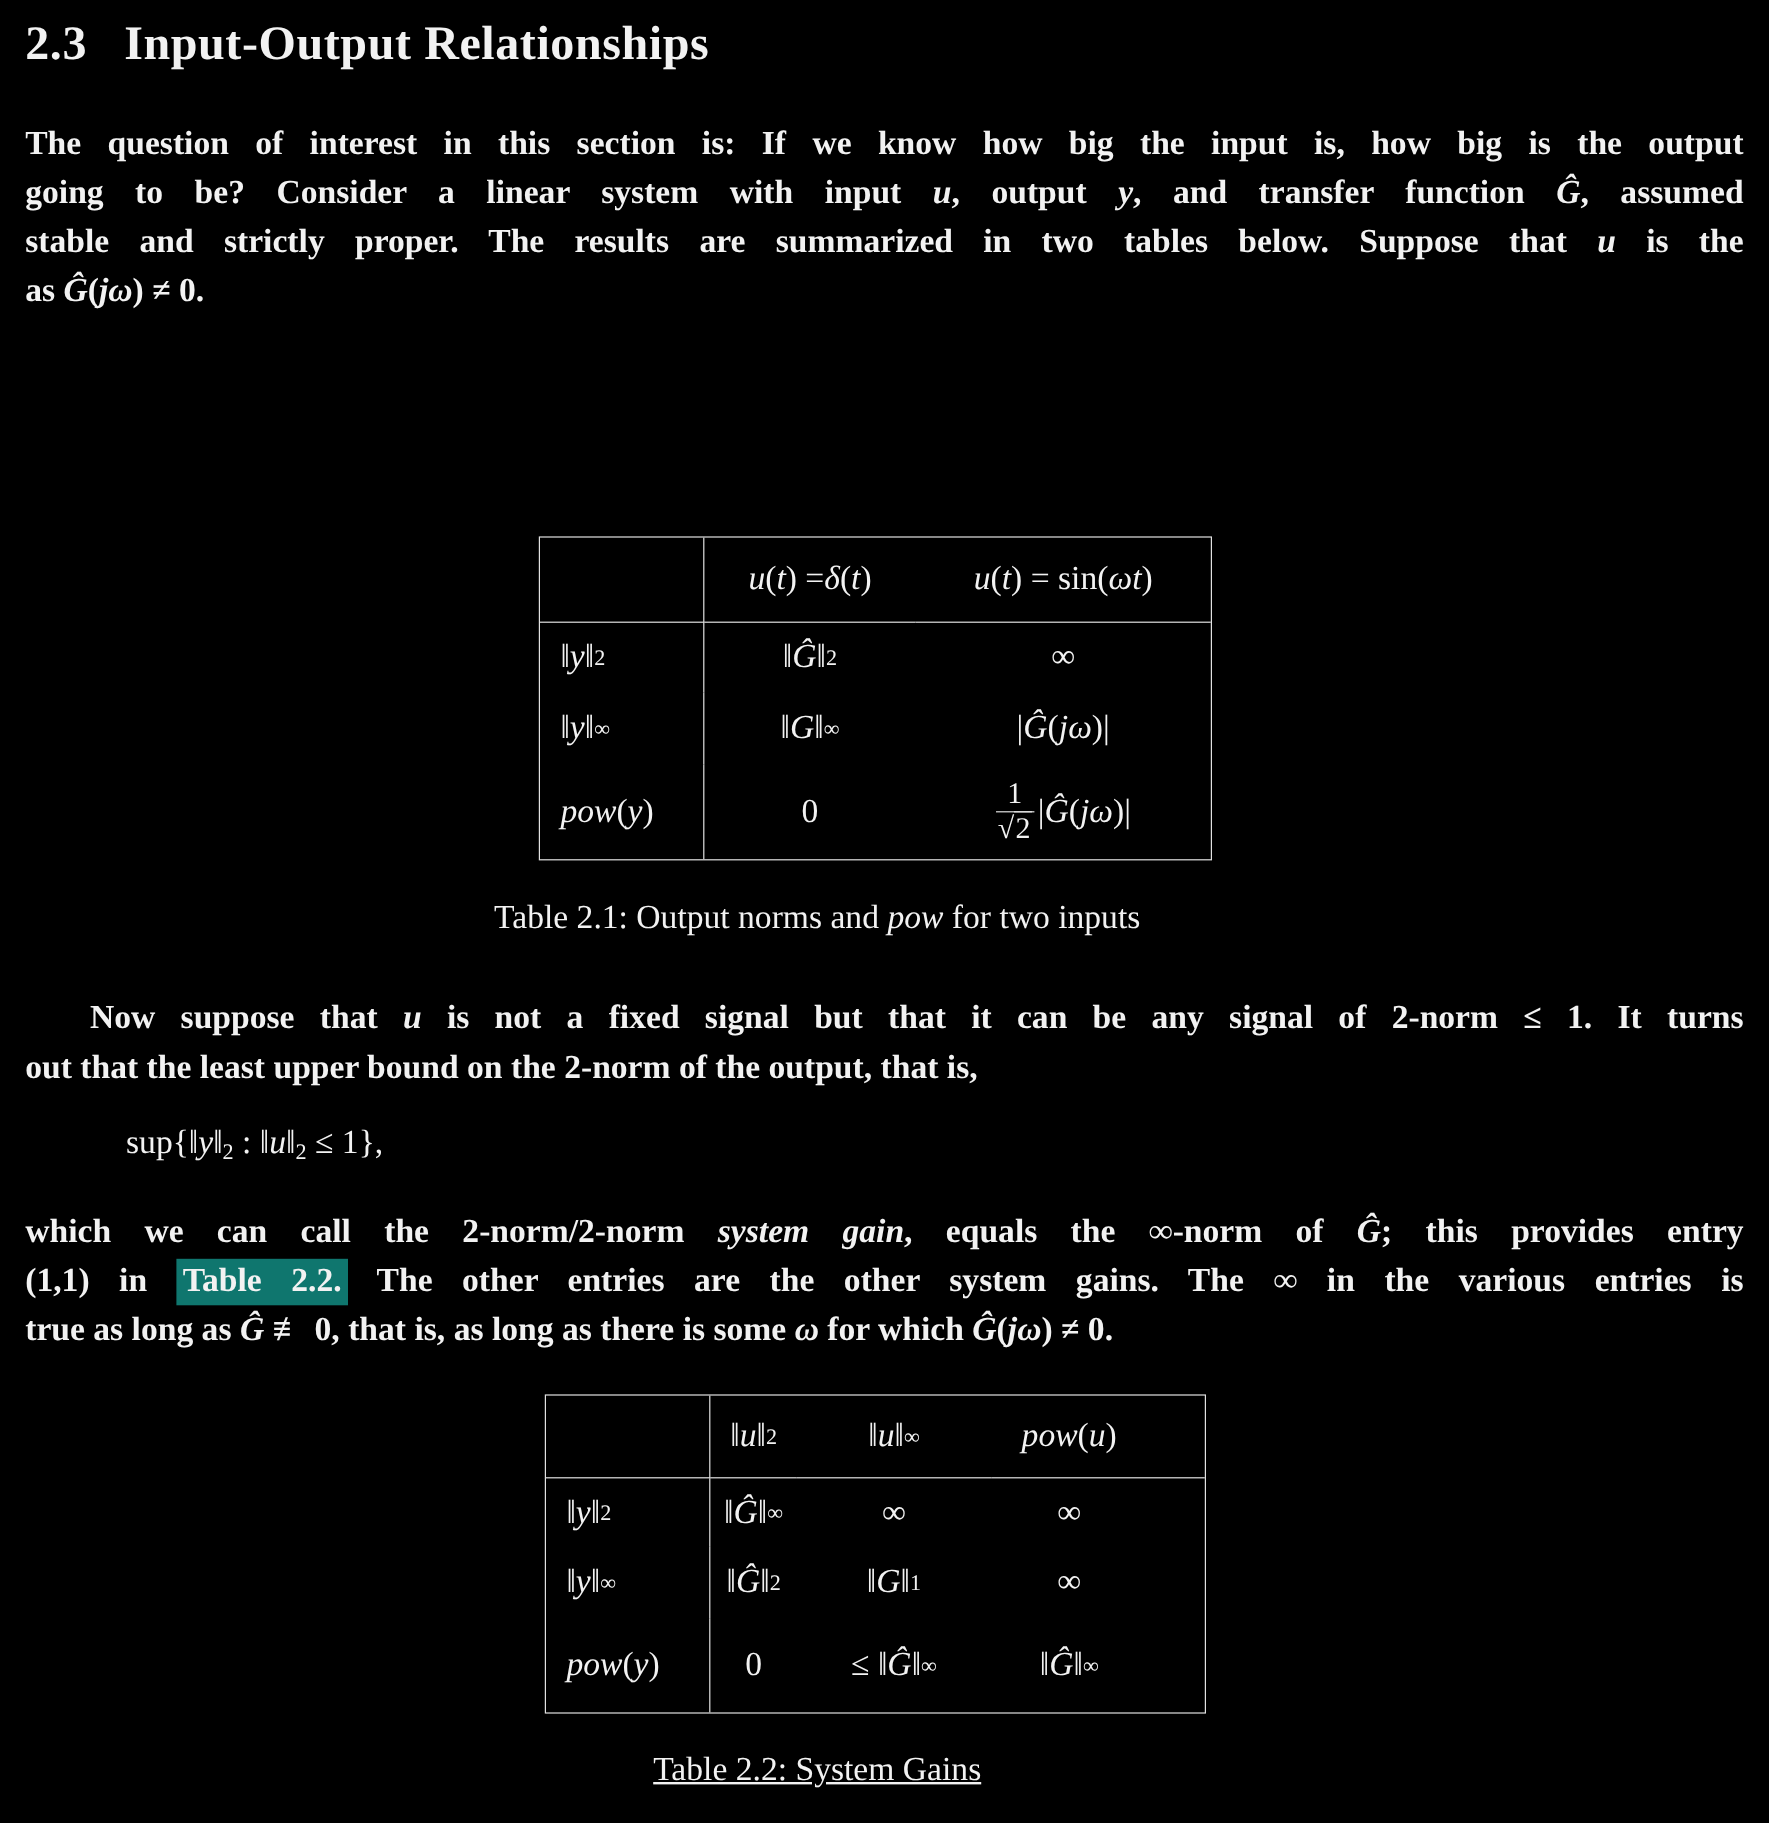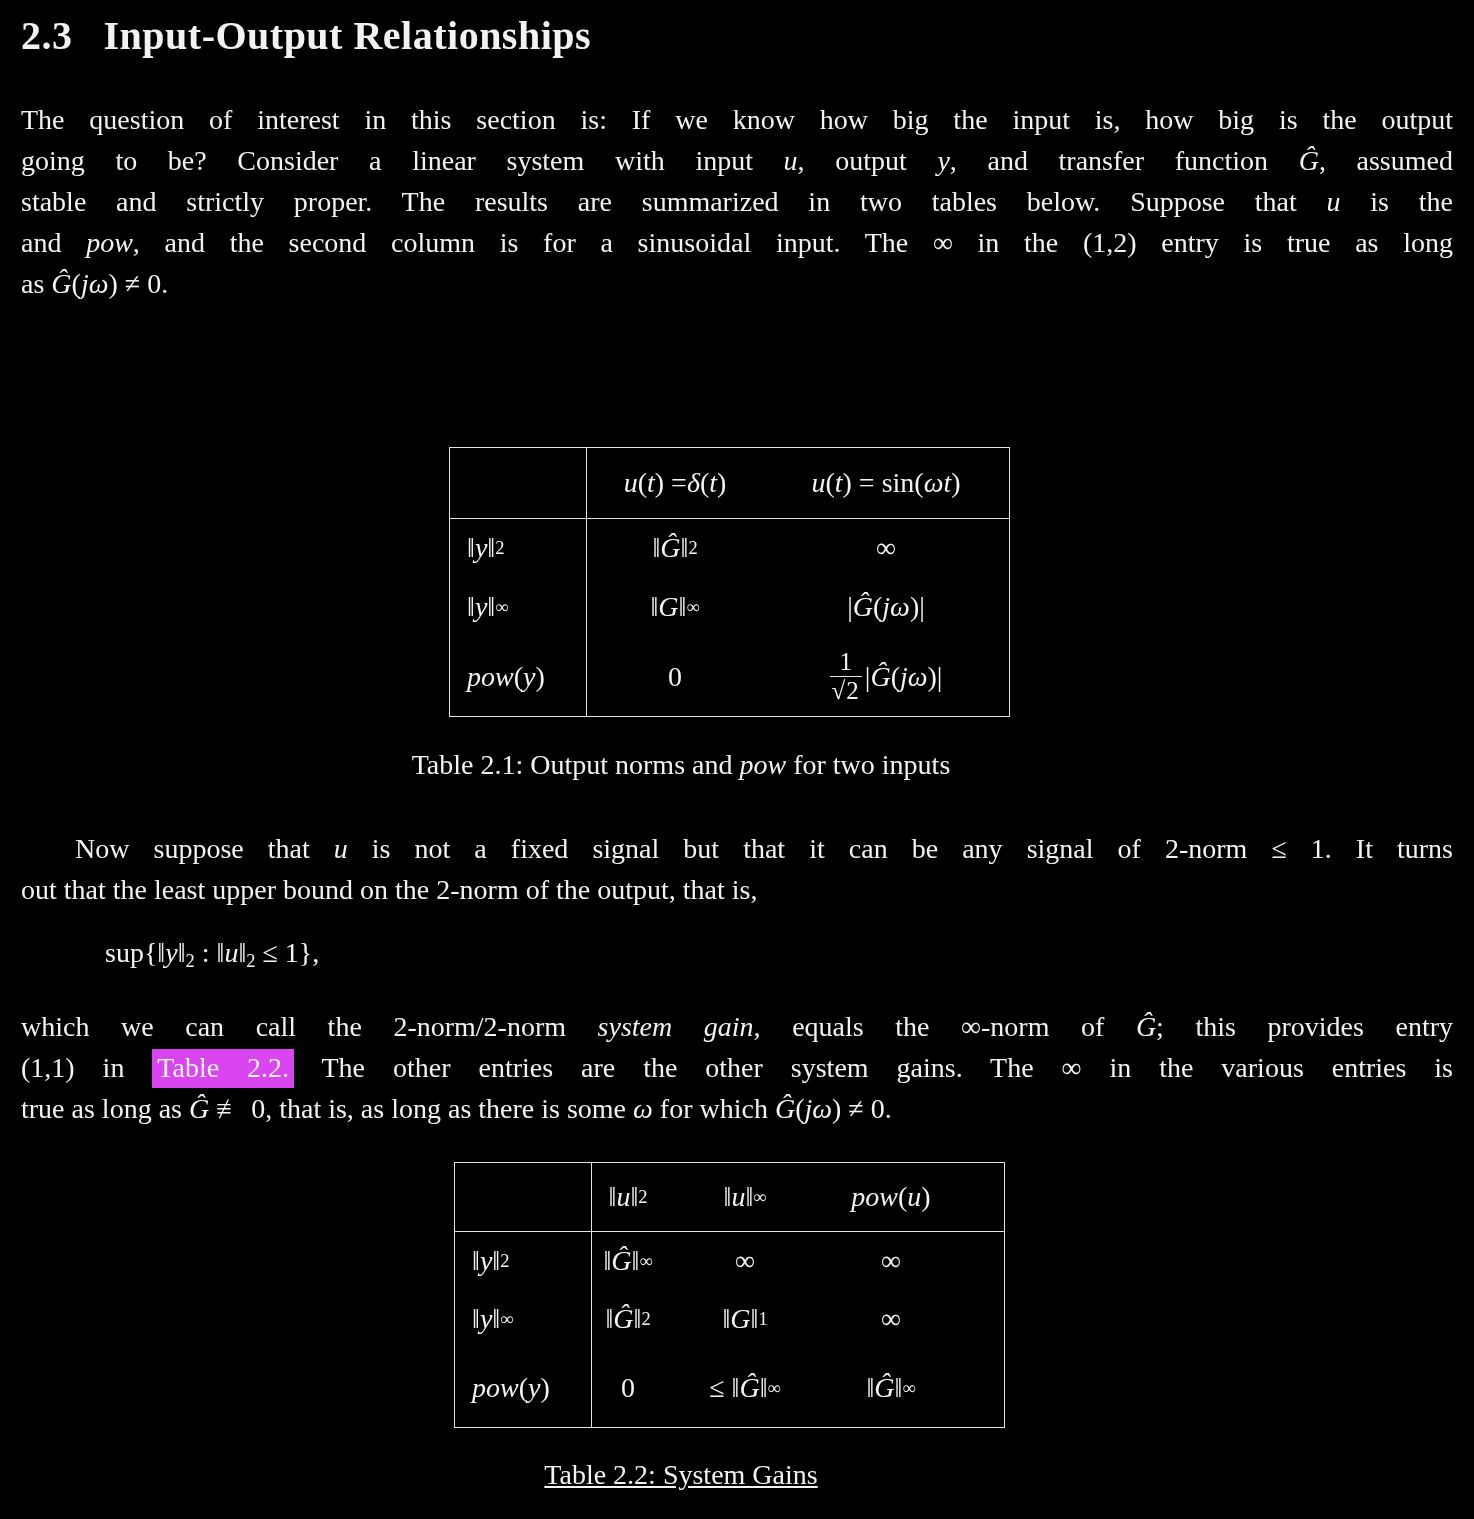--- a/index.html
+++ b/index.html
@@ -10,26 +10,26 @@
     color:#f2f2f2;
     overflow:hidden;
   }
   i{font-style:italic;}
   sub{font-size:66%;vertical-align:-0.28em;line-height:0;letter-spacing:0;}
   .abs{position:absolute;}
   
   .heading{left:21px;top:12px;font-size:40px;font-weight:bold;letter-spacing:0.5px;white-space:nowrap;}
   .heading .num{margin-right:31px;}
   
-  .para{left:21px;width:1432px;font-size:28px;}
+  .para{left:21px;width:1432px;font-size:28px;font-weight:bold;}
   .tline{height:41px;line-height:41px;text-align:justify;text-align-last:justify;overflow:hidden;}
   .tline.noj{text-align-last:left;}
   .tline.indent{text-indent:54px;}
   .formula{left:105px;top:936px;font-size:28px;line-height:34px;}
-  .hl{background:#d946ef;padding:3px 5px 5px 5px;}
+  .hl{background:#0f766e;padding:3px 5px 5px 5px;}
   
   .caption{left:0;width:1362px;text-align:center;font-size:28px;line-height:34px;}
   
   .ltable{display:grid;border:1.5px solid #e2e2e2;font-size:28px;background:#000;}
   .ltable .cell{display:flex;align-items:center;justify-content:center;white-space:nowrap;}
   .ltable .lab{justify-content:flex-start;padding-left:17px;}
   .ltable .vline{border-right:1.5px solid #e2e2e2;}
   .ltable .hline{border-bottom:1.5px solid #e2e2e2;}
   .t1{left:449px;top:447px;grid-template-columns:137px 176px 246px;grid-template-rows:71px 58px 60px 79px;}
   .t2{left:454px;top:1162px;grid-template-columns:137px 72px 162px 178px;grid-template-rows:69px 57px 60px 78px;}
@@ -44,21 +44,20 @@
 <body>
 
 <div class="abs heading">
   <span class="num">2.3</span><span>Input-Output Relationships</span>
 </div>
 
 <div class="abs para" style="top:99px;">
   <div class="tline">The question of interest in this section is: If we know how big the input is, how big is the output</div>
   <div class="tline">going to be?  Consider a linear system with input <i>u</i>, output <i>y</i>, and transfer function <i>Ĝ</i>, assumed</div>
   <div class="tline">stable and strictly proper.  The results are summarized in two tables below.  Suppose that <i>u</i> is the</div>
-  <div class="tline">and <i>pow</i>, and the second column is for a sinusoidal input.  The ∞ in the (1,2) entry is true as long</div>
   <div class="tline noj">as <i>Ĝ</i>(<i>jω</i>) ≠ 0.</div>
 </div>
 
 <div class="abs ltable t1">
   <div class="cell vline hline"></div>
   <div class="cell hline"><i>u</i>(<i>t</i>) = <i>δ</i>(<i>t</i>)</div>
   <div class="cell hline"><i>u</i>(<i>t</i>) = sin(<i>ωt</i>)</div>
 
   <div class="cell lab vline">‖<i>y</i>‖<sub>2</sub></div>
   <div class="cell">‖<i>Ĝ</i>‖<sub>2</sub></div>

